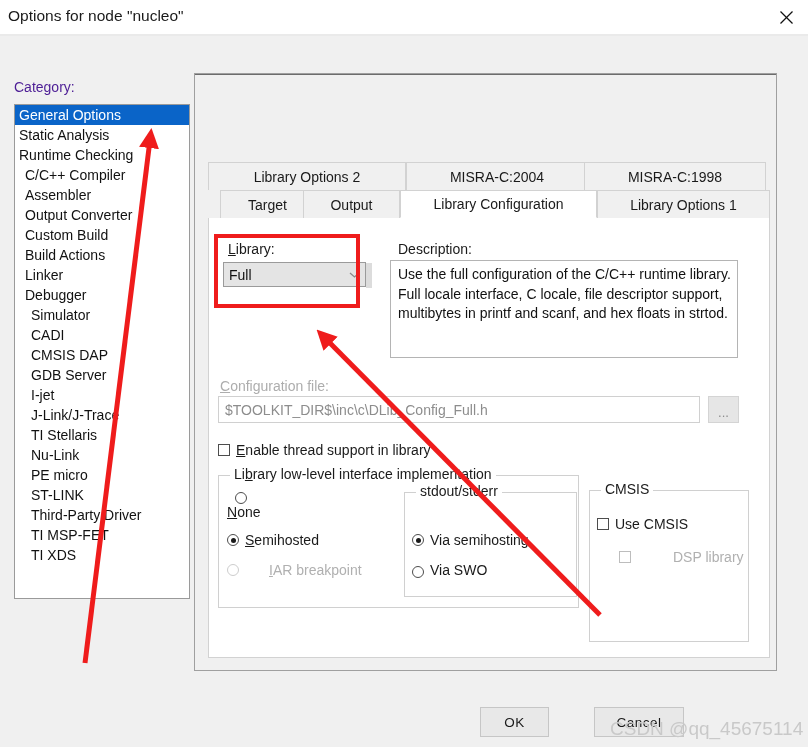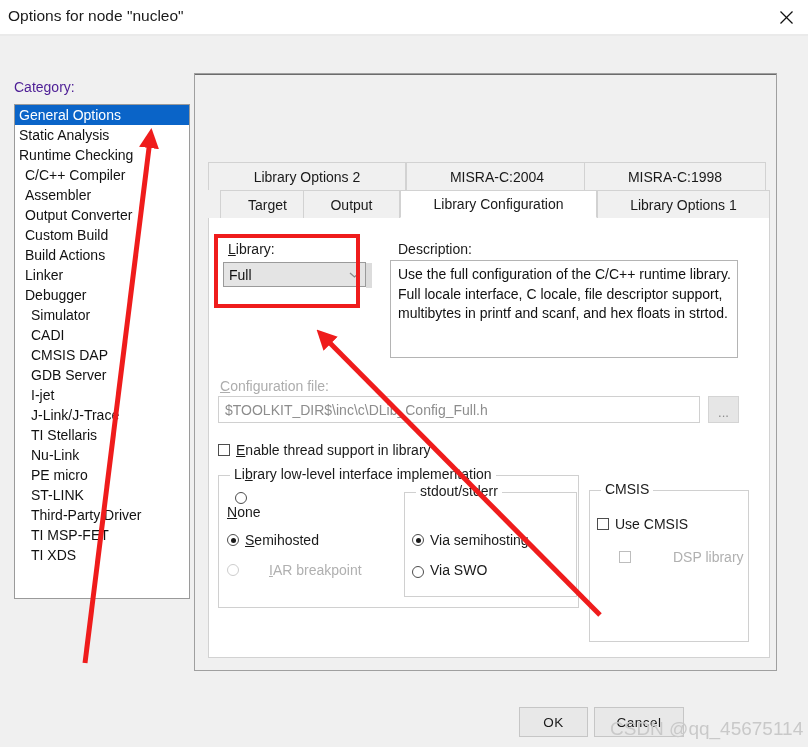--- a/index.html
+++ b/index.html
@@ -254,21 +254,21 @@
   .btn {
     position: absolute;
     height: 30px;
     background: #e8e8e8;
     border: 1px solid #c6c6c6;
     display: flex; align-items: center; justify-content: center;
     font-size: 13.5px; color: #1a1a1a;
     letter-spacing: 0.5px;
     cursor: default;
   }
-  .btn-ok     { left: 519px; top: 707px; width: 69px; }
+  .btn-ok     { left: 480px; top: 707px; width: 69px; }
   .btn-cancel { left: 594px; top: 707px; width: 90px; }
 
   
   .redbox {
     position: absolute;
     left: 214px; top: 234px;
     width: 146px; height: 74px;
     border: 4px solid #ef1c1c;
     pointer-events: none;
   }

